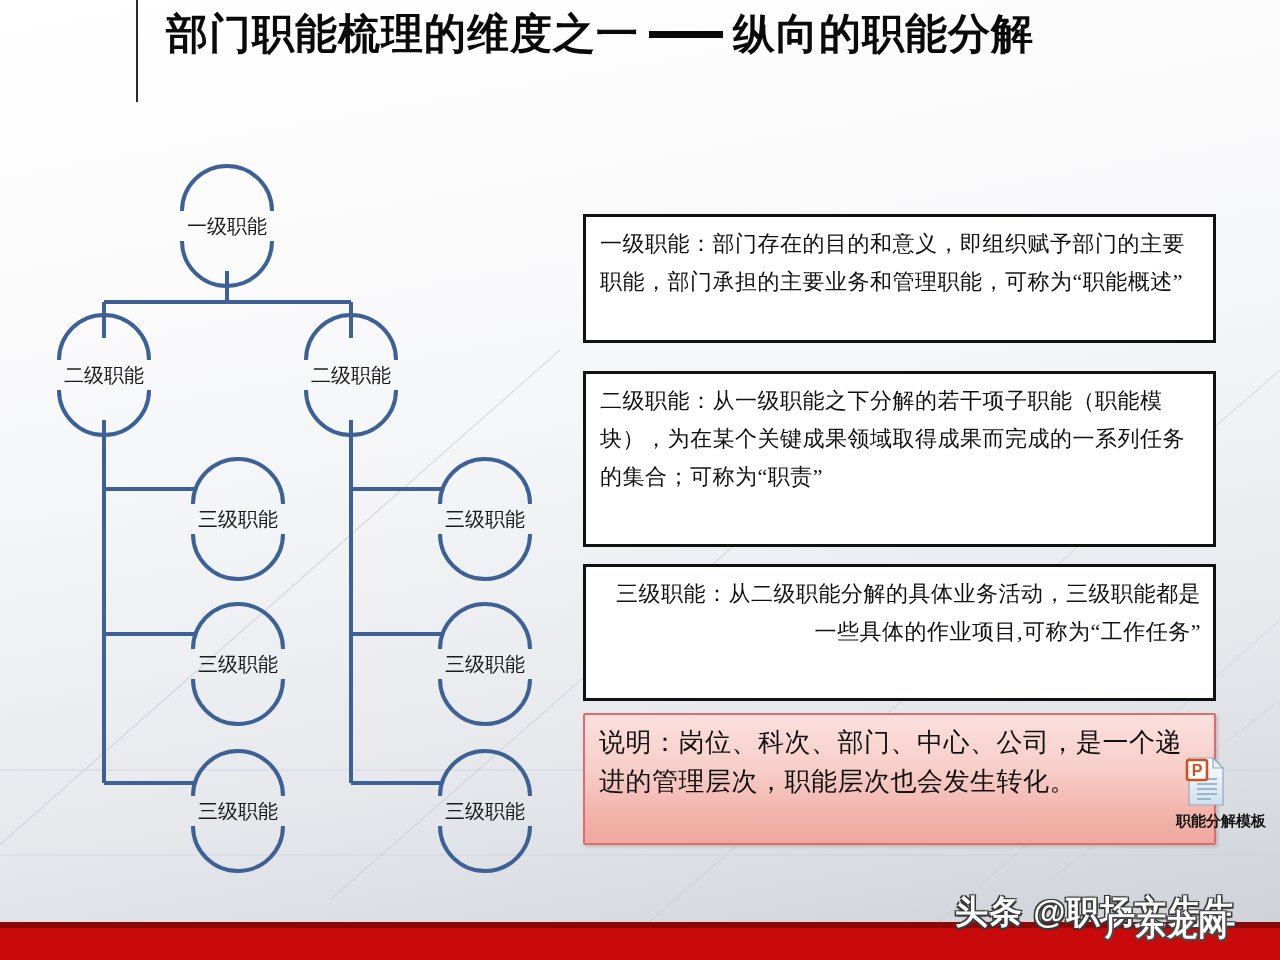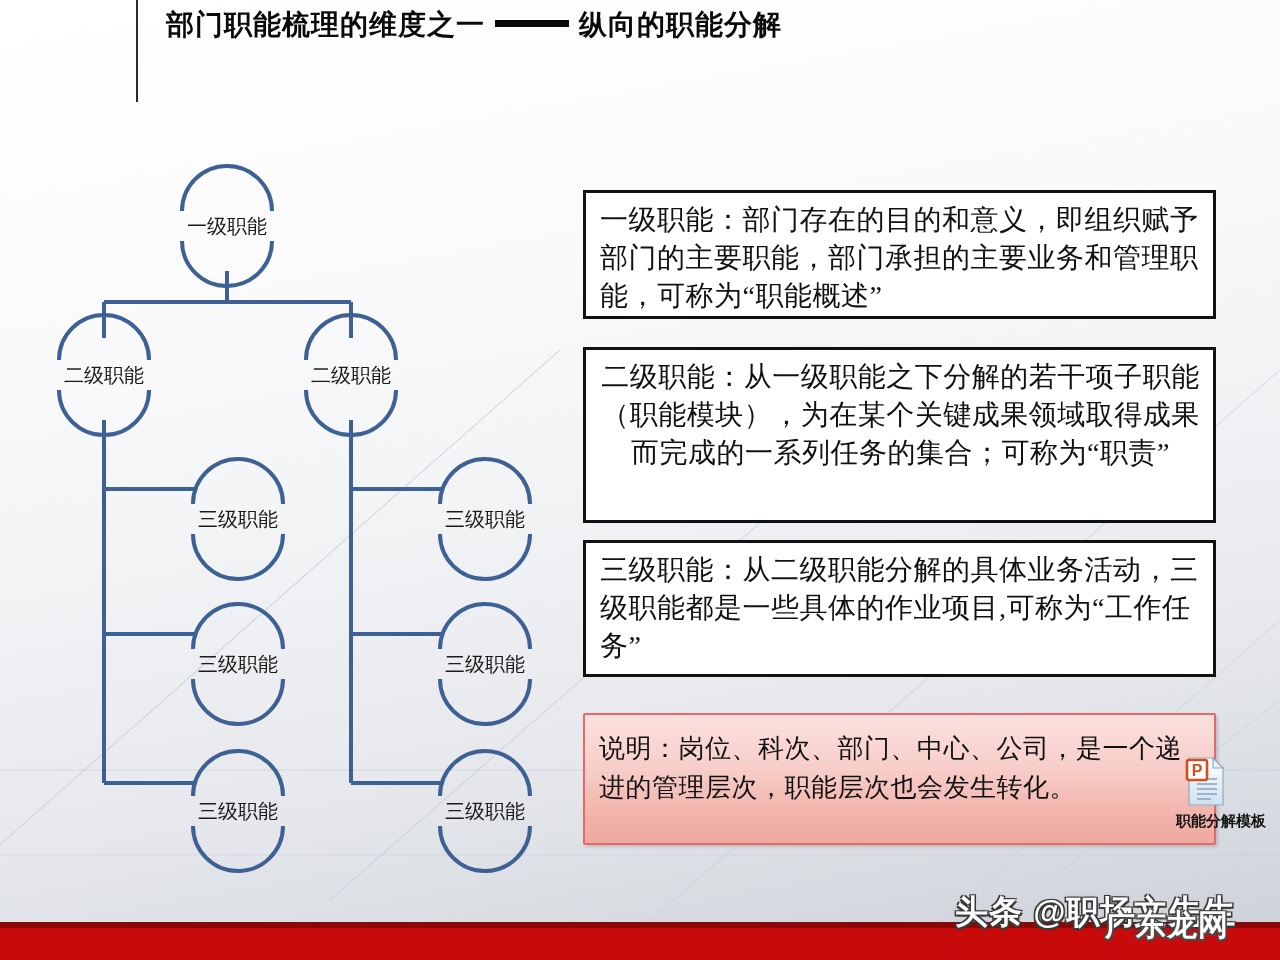--- a/index.html
+++ b/index.html
@@ -17,21 +17,21 @@
   
   #bg-lines{position:absolute;left:0;top:0;width:1280px;height:960px;pointer-events:none;}
 
   
   #title-bar{
     position:absolute;left:136px;top:0px;width:2px;height:102px;
     background:#2b2b2b;
   }
   #page-title{
     position:absolute;left:166px;top:6px;
-    font-size:28px;letter-spacing:1px;color:#0a0a0a;font-weight:700;
+    font-size:42px;letter-spacing:1px;color:#0a0a0a;font-weight:700;
     white-space:nowrap;
     font-family:"Liberation Serif","DejaVu Serif",serif;
   }
   #page-title .dash{
     display:inline-block;width:74px;height:7px;background:#0a0a0a;
     vertical-align:middle;margin:0 10px 8px 10px;
   }
 
   
   #tree{position:absolute;left:0;top:0;width:580px;height:900px;}
@@ -43,32 +43,33 @@
     letter-spacing:0px;
   }
 
   
   .infobox{
     position:absolute;
     background:#ffffff;
     border:3px solid #111111;
     box-sizing:border-box;
     padding:8px 12px 6px 14px;
-    font-size:28px;line-height:38px;color:#111111;
+    font-size:22px;line-height:38px;color:#111111;
     font-family:"Liberation Serif","DejaVu Serif",serif;
     letter-spacing:0.5px;
+    margin-top:24px;
   }
   #note-box{
     position:absolute;
     left:583px;top:713px;width:633px;height:132px;
     box-sizing:border-box;
     border:2px solid #e06b6b;
     border-radius:2px;
     background:linear-gradient(180deg,#fbe0de 0%,#f7cec9 42%,#f2b3ab 78%,#eea99f 100%);
-    padding:14px 12px 4px 14px;
+    padding:8px 12px 4px 14px;
     font-size:26px;line-height:39px;color:#111111;
     font-family:"Liberation Serif","DejaVu Serif",serif;
     letter-spacing:0.5px;
     box-shadow:2px 2px 3px rgba(120,90,90,0.25);
   }
 
   
   #ppt-icon{position:absolute;left:1185px;top:757px;width:42px;height:50px;}
   #ppt-caption{
     position:absolute;left:1162px;top:812px;width:118px;
@@ -182,23 +183,23 @@
     <div class="node-label" style="left:238px;top:664px;">三级职能</div>
     <div class="node-label" style="left:238px;top:811px;">三级职能</div>
 
     <div class="node-label" style="left:485px;top:519px;">三级职能</div>
     <div class="node-label" style="left:485px;top:664px;">三级职能</div>
     <div class="node-label" style="left:485px;top:811px;">三级职能</div>
   </div>
 
   <div class="infobox" style="left:583px;top:190px;width:633px;height:129px;">一级职能：部门存在的目的和意义，即组织赋予部门的主要职能，部门承担的主要业务和管理职能，可称为“职能概述”</div>
 
-  <div class="infobox" style="left:583px;top:347px;width:633px;height:176px;text-align:center;">二级职能：从一级职能之下分解的若干项子职能（职能模块），为在某个关键成果领域取得成果而完成的一系列任务的集合；可称为“职责”</div>
-
-  <div class="infobox" style="left:583px;top:540px;width:633px;height:137px;">三级职能：从二级职能分解的具体业务活动，三级职能都是一些具体的作业项目,可称为“工作任务”</div>
+  <div class="infobox" style="left:583px;top:347px;width:633px;height:176px;">二级职能：从一级职能之下分解的若干项子职能（职能模块），为在某个关键成果领域取得成果而完成的一系列任务的集合；可称为“职责”</div>
+
+  <div class="infobox" style="left:583px;top:540px;width:633px;height:137px;text-align:right;">三级职能：从二级职能分解的具体业务活动，三级职能都是一些具体的作业项目,可称为“工作任务”</div>
 
   <div id="note-box">说明：岗位、科次、部门、中心、公司，是一个递进的管理层次，职能层次也会发生转化。</div>
 
   <svg id="ppt-icon" viewBox="0 0 42 50">
     <defs>
       <linearGradient id="pg" x1="0" y1="0" x2="0" y2="1">
         <stop offset="0" stop-color="#ffffff"></stop>
         <stop offset="1" stop-color="#cfe0ef"></stop>
       </linearGradient>
     </defs>

